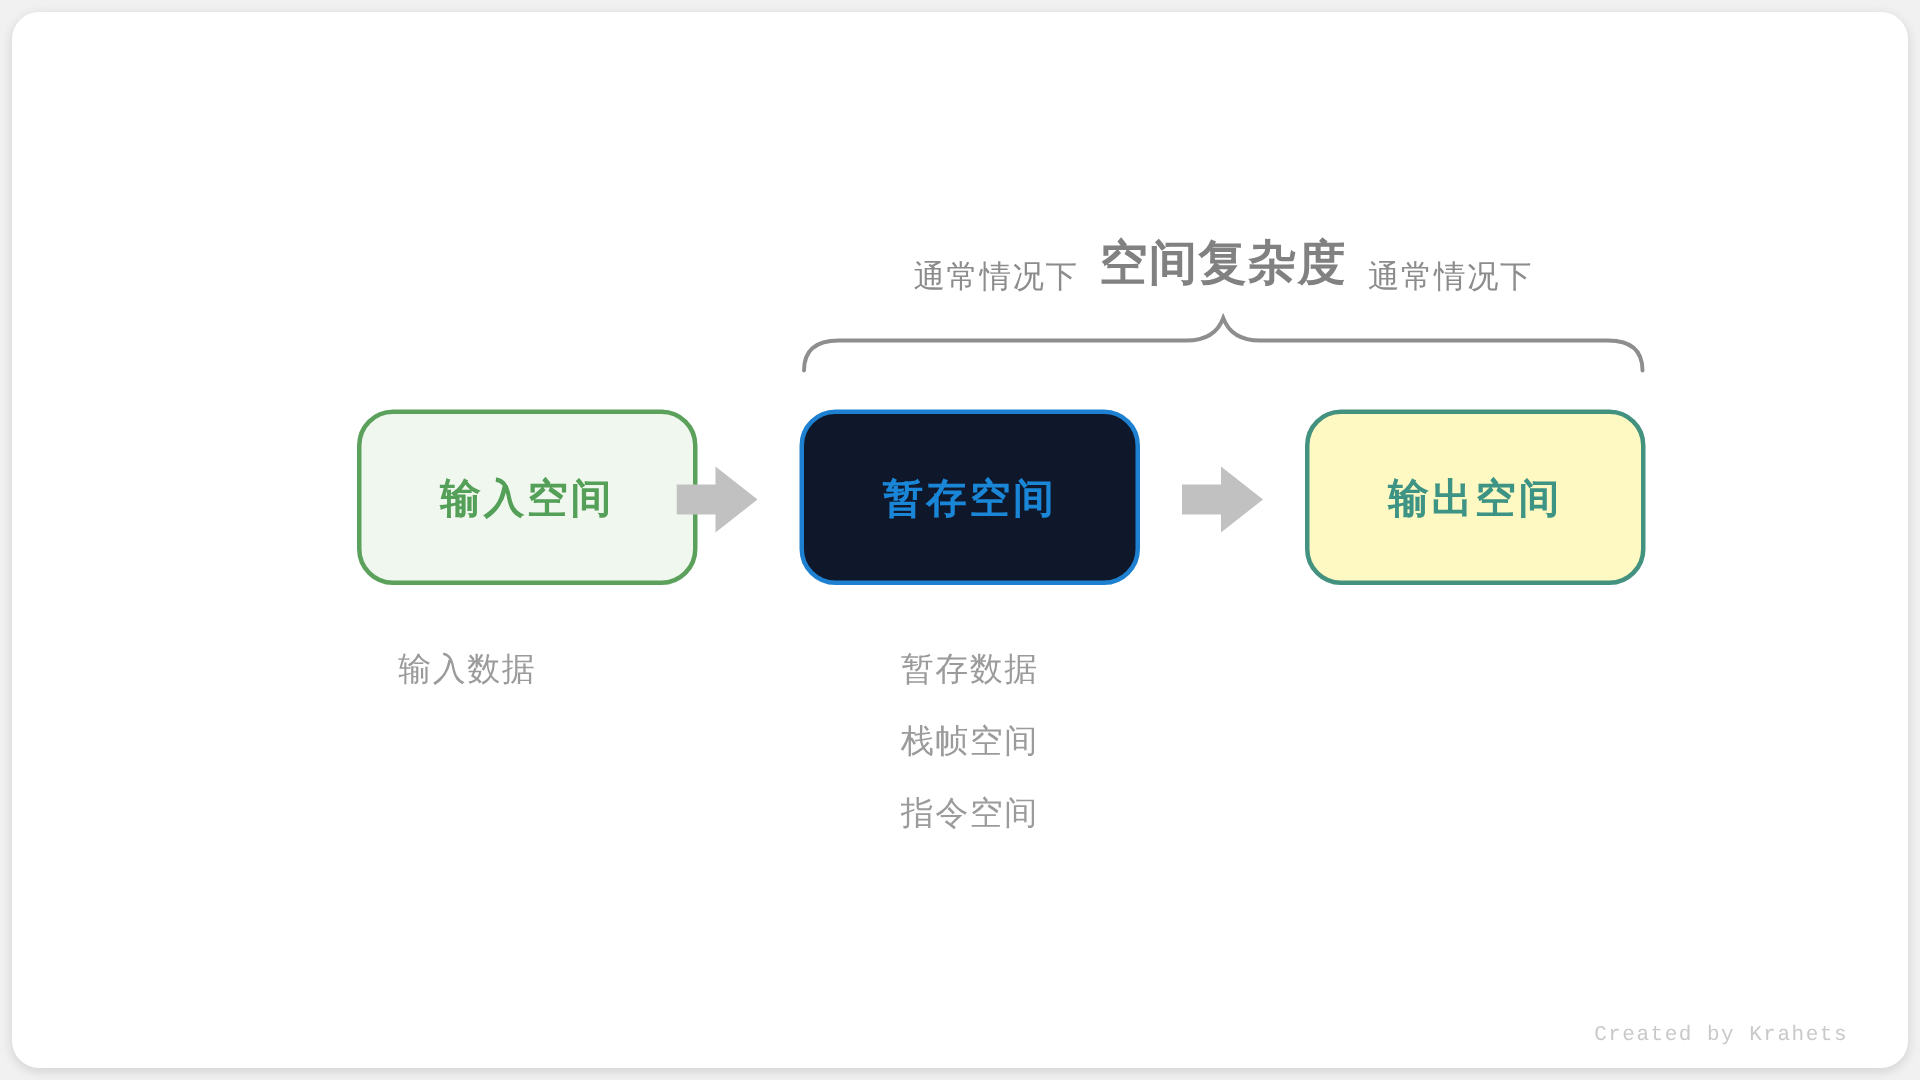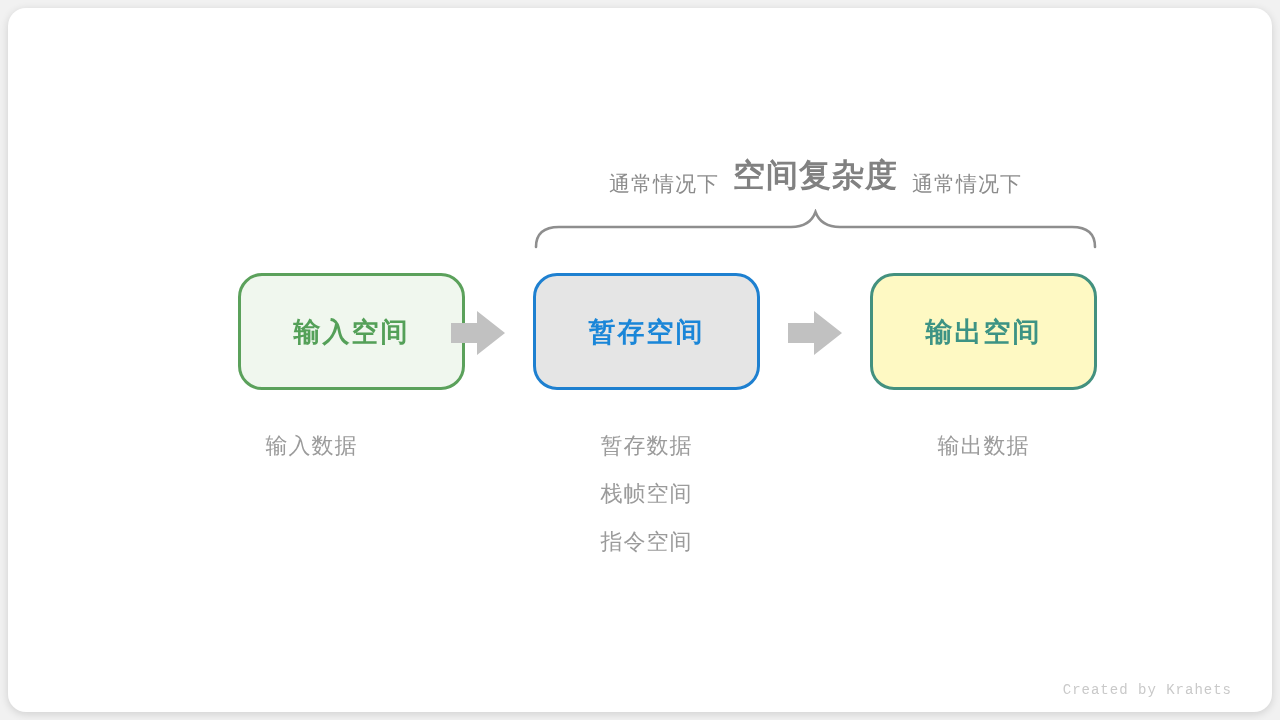--- a/index.html
+++ b/index.html
@@ -64,21 +64,21 @@
     border-radius: 24px;
     border: 3px solid;
     display: flex;
     align-items: center;
     justify-content: center;
     font-size: 27px;
     font-weight: bold;
     letter-spacing: 2px;
   }
   .box-input  { left: 190px; border-color: #5ba15b; background: #f0f7ee; color: #54a058; margin-left: 40px; }
-  .box-temp   { left: 525px; border-color: #1e80d0; background: #e5e5e5; color: #1a86d8; }
+  .box-temp   { left: 525px; border-color: #1e80d0; background: #0f172a; color: #1a86d8; }
   .box-output { left: 862px; border-color: #43917f; background: #fef9c3; color: #3d9384; }
   .arrow {
     position: absolute;
     top: 301px;
     width: 55px;
     height: 48px;
   }
   .arrow-1 { left: 443px; }
   .arrow-2 { left: 780px; }
   .note {
@@ -143,20 +143,17 @@
     <div class="note note-input">
       <div>输入数据</div>
     </div>
 
     <div class="note note-temp">
       <div>暂存数据</div>
       <div>栈帧空间</div>
       <div>指令空间</div>
     </div>
 
-    <div class="note note-output">
-      <div>输出数据</div>
-    </div>
 
     <div class="credit">Created by Krahets</div>
 
   </div>
 </div>
 
 </body></html>

